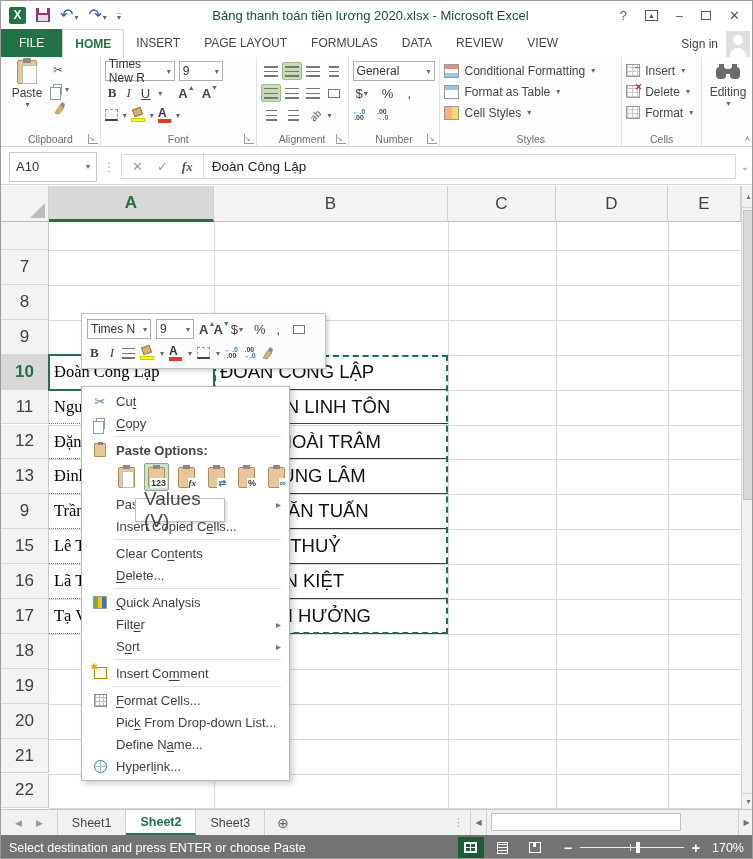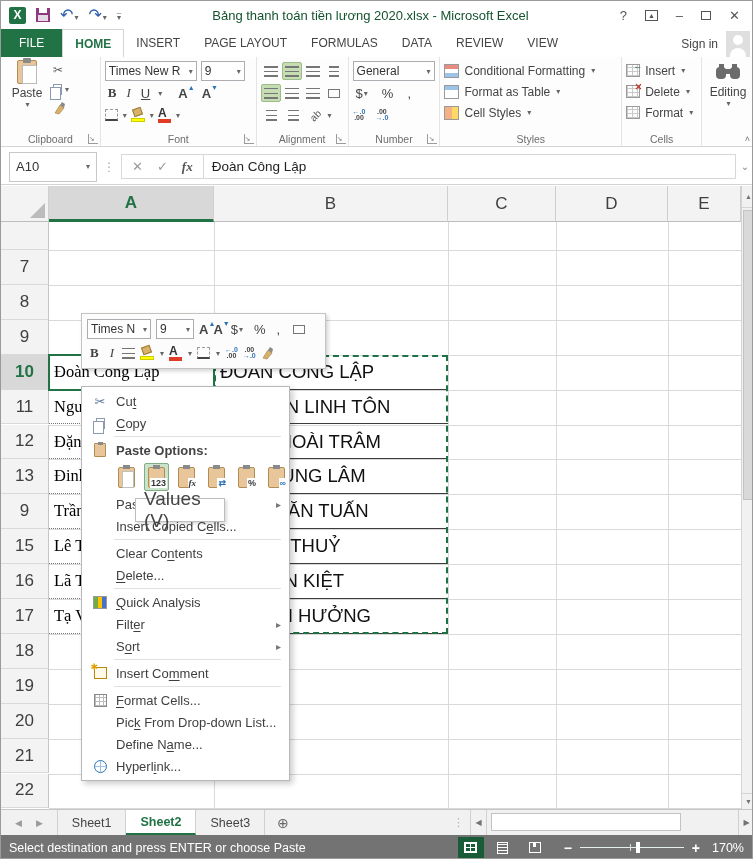--- a/index.html
+++ b/index.html
@@ -237,21 +237,21 @@
               </svg>
             </span>
         </div>
       </div>
       <div class="glabel">Clipboard</div>
       <div class="launcher">↘</div>
     </div>
 
     <div class="rgroup" style="width:156px">
       <div class="rrow">
-        <div class="selbox mfont" style="width:92px">
+        <div class="selbox mfont" style="width:70px">
             <span>Times New R</span>
             <span class="caret-s">▾</span>
           </div>
         <div class="selbox" style="width:44px">
             <span>9</span>
             <span class="caret-s">▾</span>
           </div>
       </div>
       <div class="rrow">
         <span class="fbtn mbold">B</span>

